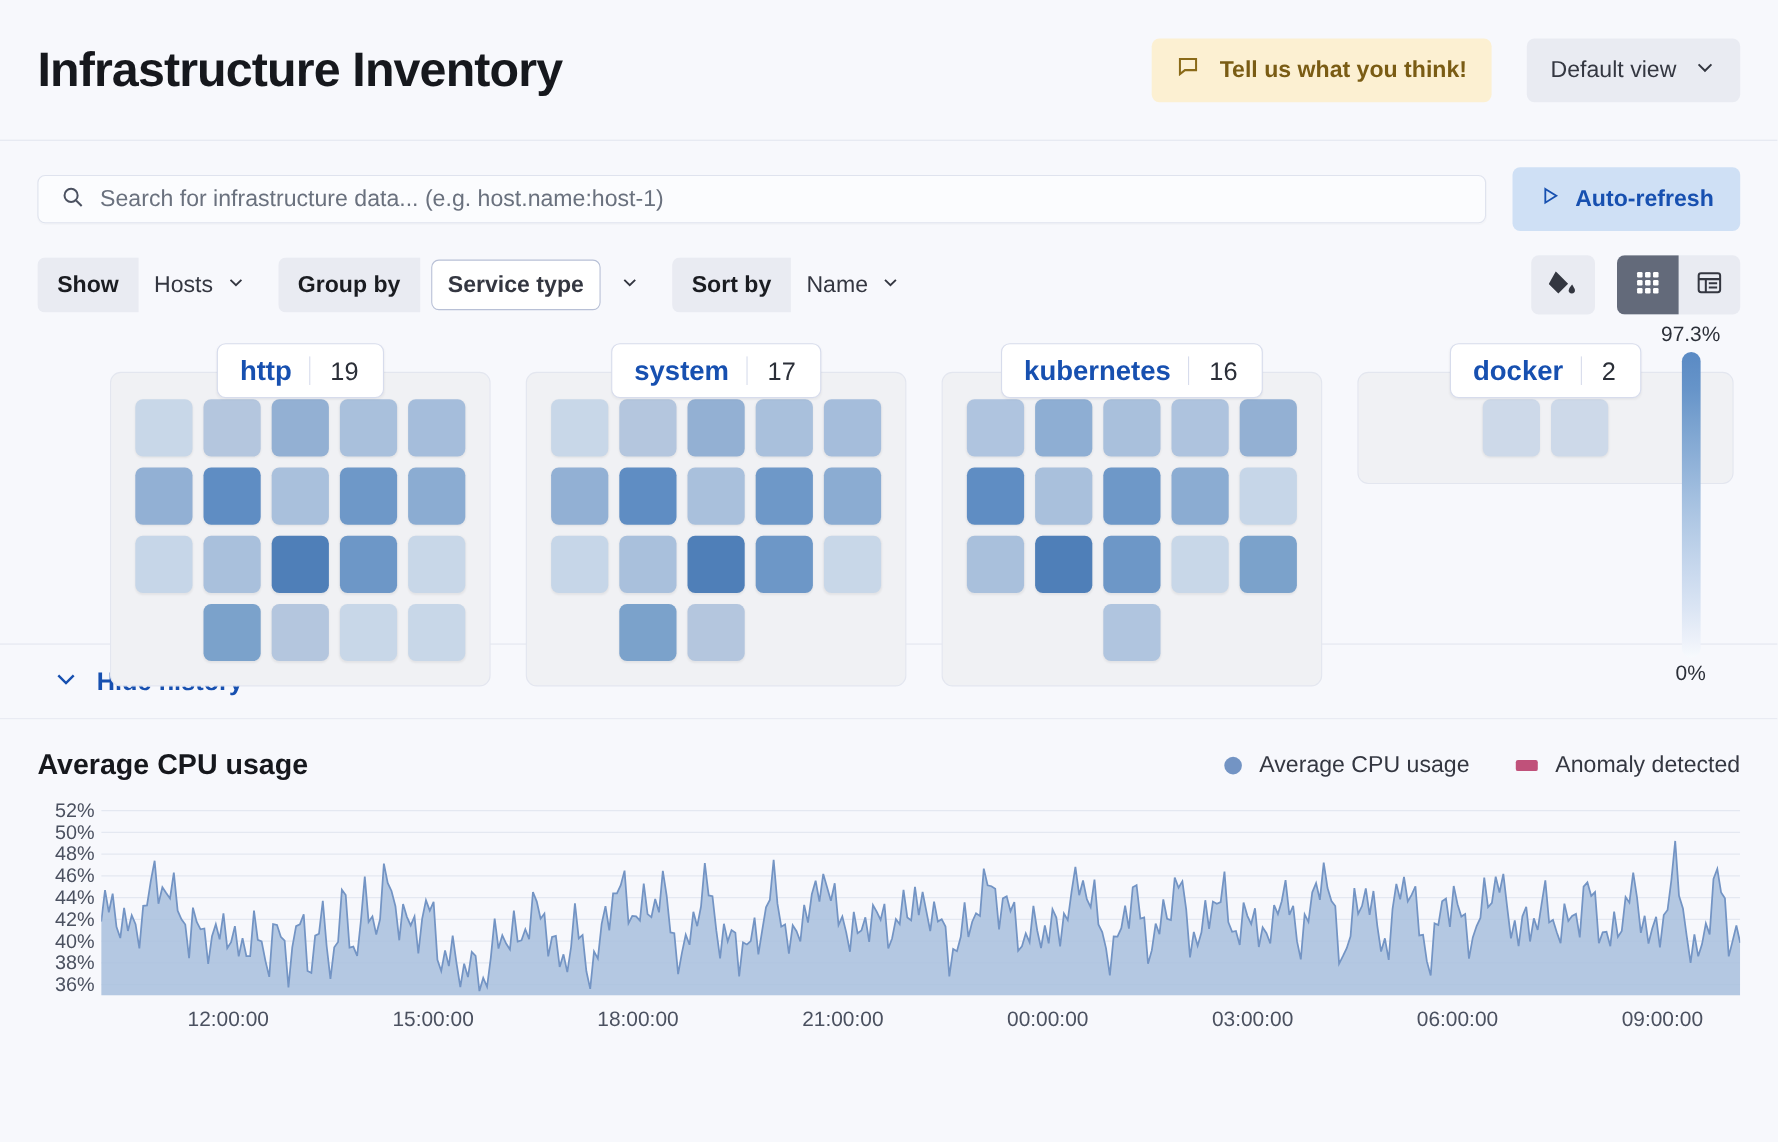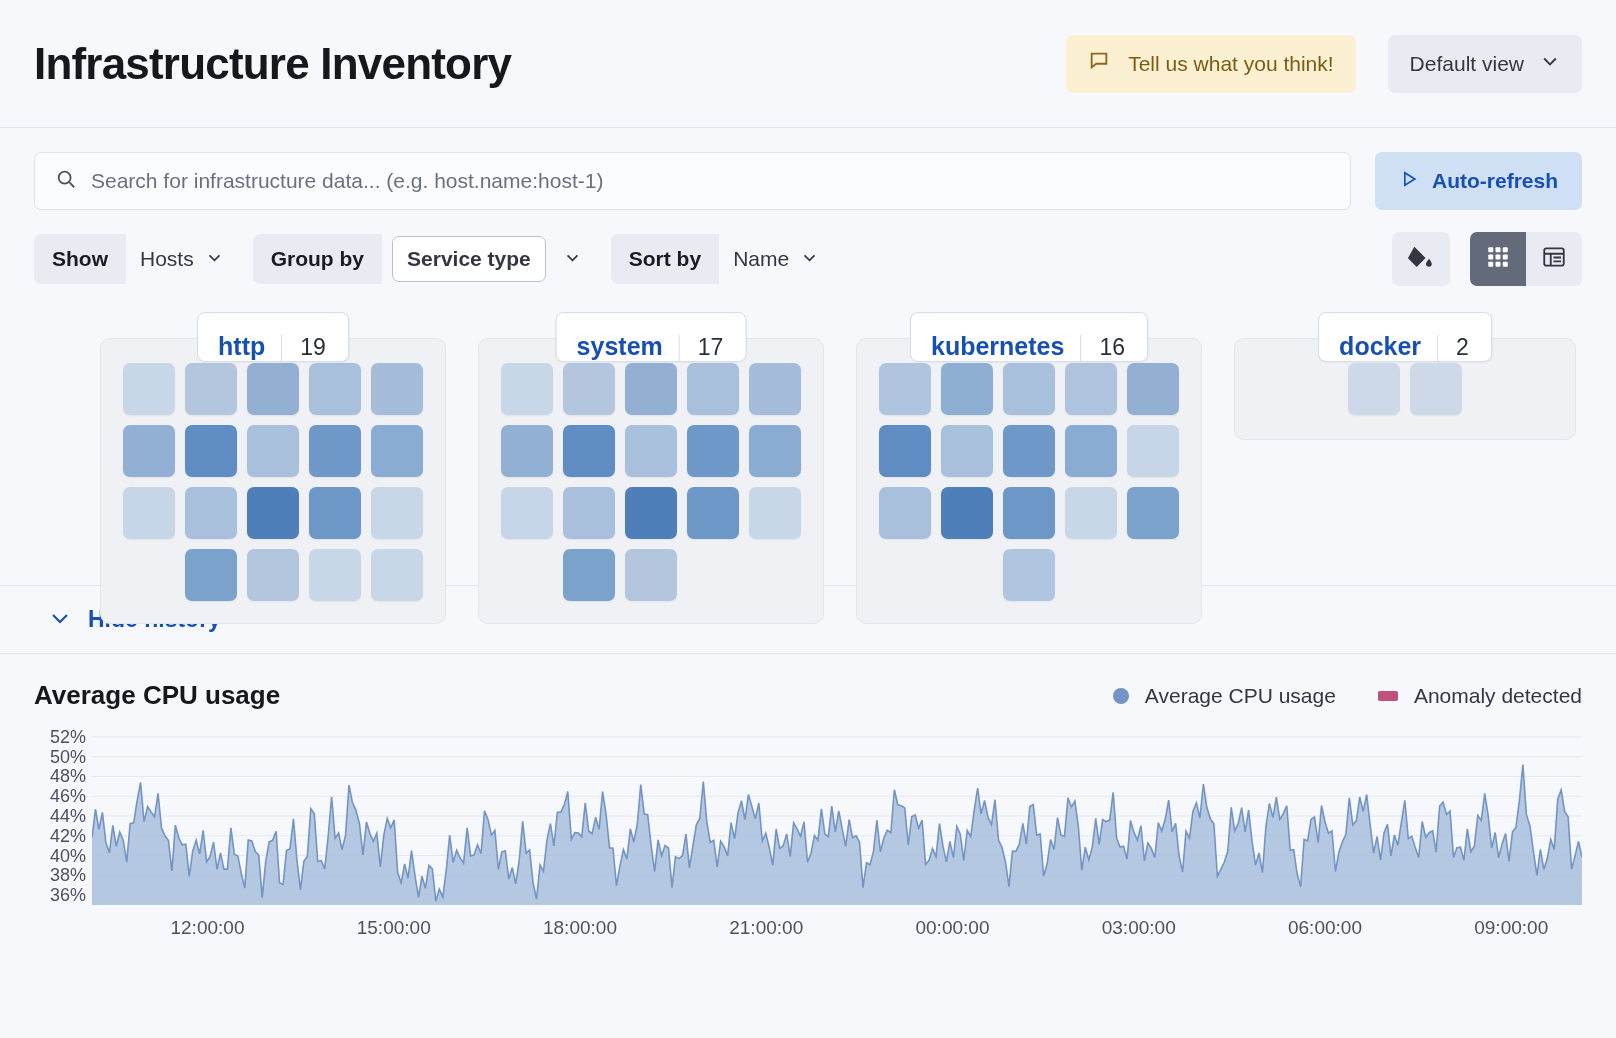--- a/index.html
+++ b/index.html
@@ -21,34 +21,34 @@
   .page-title {
     font-size: 44px; font-weight: 700; letter-spacing: -0.8px;
     color: #16181d; flex: 0 0 auto;
   }
   .header-right { margin-left: auto; display: flex; align-items: center; gap: 32px; }
   .feedback-btn {
     background: #FCF0D2; color: #7a5c14;
     border: none; border-radius: 7px;
     padding: 0 22px; height: 58px;
     display: flex; align-items: center; gap: 18px;
-    font-size: 21px; font-weight: 400; cursor: pointer;
+    font-size: 21px; font-weight: 700; cursor: pointer;
   }
   .view-btn {
     background: #e9ebf2; color: #343741;
     border: none; border-radius: 7px;
     padding: 0 22px; height: 58px;
     display: flex; align-items: center; gap: 16px;
     font-size: 21px; font-weight: 400; cursor: pointer;
   }
   
   .controls { padding: 24px 34px 0 34px; }
   .search-row { display: flex; align-items: center; gap: 24px; }
   .search-box {
-    flex: 1 1 auto; height: 58px;
+    flex: 1 1 auto; height: 44px;
     background: #fbfcfe; border: 1px solid #dfe3ee;
     border-radius: 7px;
     display: flex; align-items: center; gap: 14px;
     padding: 0 20px;
     box-shadow: 0 1px 1px rgba(0,0,0,0.02);
   }
   .search-box .ph { color: #6a717e; font-size: 21px; }
   .date-box {
     width: 404px; height: 58px;
     background: #fbfcfe; border: 1px solid #dfe3ee;
@@ -98,21 +98,21 @@
   .waffle-area {
     position: relative; height: 300px;
     padding: 26px 34px 0 34px;
     border-bottom: 1px solid #e3e6ef;
     display: flex; align-items: flex-start; gap: 32px;
   }
   .group { position: relative; padding-top: 26px; }
   .group-badge {
     position: absolute; top: 0; left: 50%; transform: translateX(-50%);
     background: #fff; border: 1px solid #d7dcec; border-radius: 8px;
-    display: flex; align-items: flex-end; height: 50px;
+    display: flex; align-items: center; height: 50px;
     padding: 0 4px; z-index: 3; white-space: nowrap;
     box-shadow: 0 1px 2px rgba(0,0,0,0.04);
   }
   .group-badge .gname {
     color: #1750B0; font-size: 25px; font-weight: 700; padding: 0 16px;
   }
   .group-badge .gsep { width: 1px; height: 26px; background: #d7dcec; }
   .group-badge .gcount { color: #2b2f38; font-size: 23px; padding: 0 18px; }
   .group-body {
     background: #f0f1f4; border: 1px solid #e3e6ef; border-radius: 10px;
@@ -376,20 +376,25 @@
       <span class="gcount">2</span>
     </div>
     <div class="group-body" style="padding-bottom:24px">
       <div class="waffle" style="grid-template-columns:repeat(2,52px); justify-content:center; width:296px">
           <div class="tile" style="background: rgb(205, 217, 233);"></div>
           <div class="tile" style="background: rgb(205, 217, 233);"></div>
         </div>
     </div>
   </div>
 
+  <div class="legend-scale">
+    <div class="lmax">97.3%</div>
+    <div class="legend-bar"></div>
+    <div class="lmin">0%</div>
+  </div>
 </div>
 
 <div class="history-toggle">
   <span>
     <svg width="24" height="24" viewBox="0 0 24 24" fill="none" stroke="#1750B0" stroke-width="2.2">
         <path d="M5 9l7 7 7-7"></path>
       </svg>
   </span>
   <span class="ht-label">Hide history</span>
 </div>

